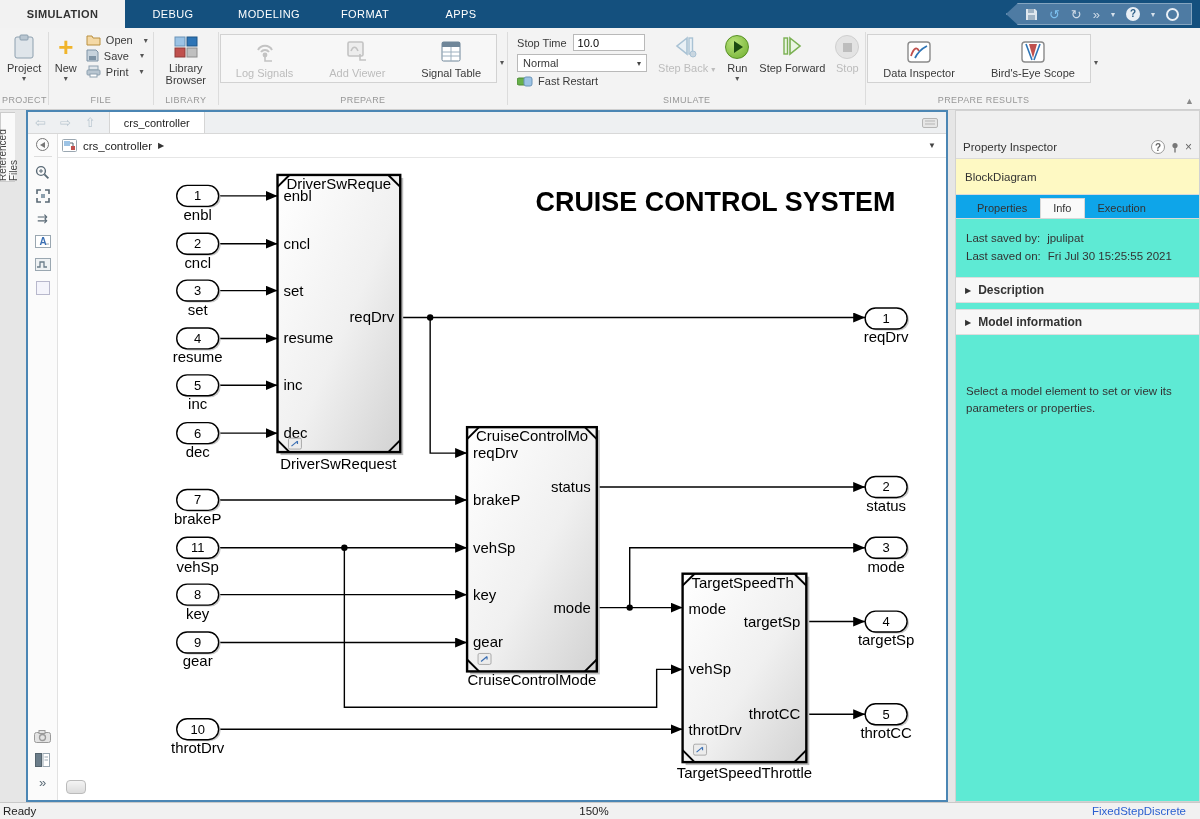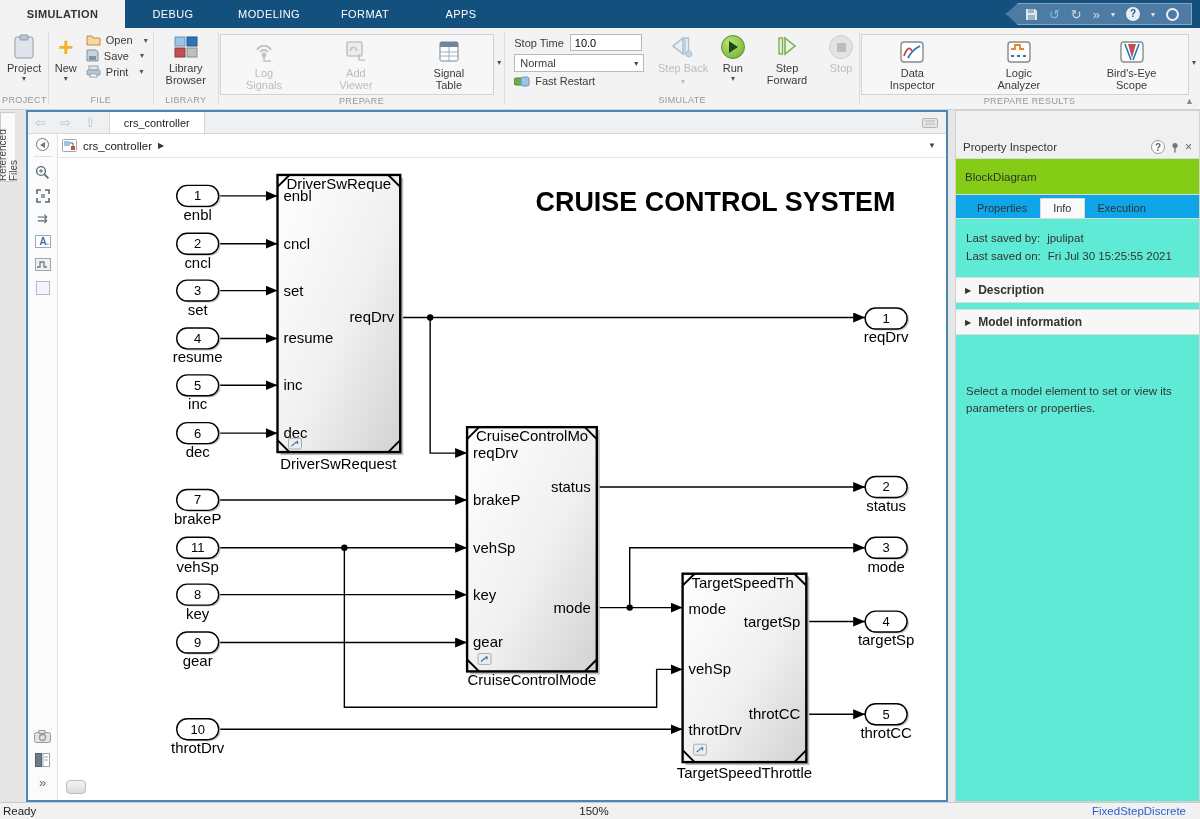--- a/index.html
+++ b/index.html
@@ -67,21 +67,21 @@
   .bc .dd { margin-left:auto; font-size:9px; color:#444; }
   .canvas { flex:1; position:relative; background:#fff; min-height:0; }
   .canvas svg.diagram { position:absolute; left:0; top:0; width:100%; height:100%; }
   .panbtn { position:absolute; left:8px; bottom:6px; width:20px; height:14px; background:linear-gradient(#f4f4f4,#dcdcdc); border:1px solid #bbb; border-radius:4px; }
 
   
   .panel { position:absolute; left:955px; top:110px; width:245px; height:692px; background:#f0f0f0; border:1px solid #d2d2d2; display:flex; flex-direction:column; font-size:11.5px; color:#333; }
   .p-header { height:22px; display:flex; align-items:center; gap:6px; padding:0 7px; flex:none;margin-top:25px; }
   .p-header .ttl { flex:1; }
   .p-header .hic { color:#666; font-size:10px; }
-  .p-obj { height:37px; background:#84cc16; border-top:1px solid #dadada; border-bottom:1px solid #dadada; display:flex; align-items:center; padding:16px 9px; flex:none; }
+  .p-obj { height:37px; background:#fef9c3; border-top:1px solid #dadada; border-bottom:1px solid #dadada; display:flex; align-items:center; padding:16px 9px; flex:none; }
   .p-tabs { display:flex; background:#0ea5e9; padding:3px 8px 0; border-bottom:1px solid #d8d8d8; flex:none; }
   .p-tab { padding:3px 12px 4px; font-size:11px; color:#333; border:1px solid transparent; border-bottom:none; }
   .p-tab.active { background:#fafafa; border-color:#d8d8d8; }
   .p-content { flex:1; background:#5eead4; padding-top:10px; }
   .p-row { padding:3px 10px; display:flex; gap:7px; }
   .p-sec { margin-top:12px; border-top:1px solid #ddd; border-bottom:1px solid #ddd; background:#f7f7f7; padding:5px 9px; font-weight:bold; font-size:12px; display:flex; align-items:center; gap:7px; }
   .p-sec + .p-sec { margin-top:6px; }
   .p-sec .caret { font-size:8px; font-weight:normal; }
   .p-help { margin-top:48px; padding:0 10px; line-height:1.5; }
 
@@ -303,30 +303,20 @@
         <div class="gbox">
           <div class="rbtn">
             <span class="ic">
                 <svg width="26" height="24" viewBox="0 0 26 24">
                   <rect x="2" y="2" width="22" height="20" rx="3" fill="#fff" stroke="#8a8a8a" stroke-width="1.4"></rect>
                   <path d="M5,16c3-9 6-9 8-5" fill="none" stroke="#c0504d" stroke-width="1.8"></path>
                   <path d="M9,18c3-6 8-10 12-12" fill="none" stroke="#2e75b6" stroke-width="1.8"></path>
                 </svg>
               </span>
             <span class="lbl">Data Inspector</span>
-          </div>
-          <div class="rbtn">
-            <span class="ic">
-                <svg width="26" height="24" viewBox="0 0 26 24">
-                  <rect x="2" y="2" width="22" height="20" rx="3" fill="#fff" stroke="#8a8a8a" stroke-width="1.4"></rect>
-                  <path d="M5,9h4v-4h5v4h4" fill="none" stroke="#e8872a" stroke-width="1.8"></path>
-                  <path d="M5,16h3m3,0h3m3,0h3" fill="none" stroke="#2e75b6" stroke-width="1.8"></path>
-                </svg>
-              </span>
-            <span class="lbl">Logic Analyzer</span>
           </div>
           <div class="rbtn">
             <span class="ic">
                 <svg width="26" height="24" viewBox="0 0 26 24">
                   <rect x="2" y="2" width="22" height="20" rx="3" fill="#fff" stroke="#8a8a8a" stroke-width="1.4"></rect>
                   <path d="M9,4l4,14l4-14z" fill="#c0504d"></path>
                   <path d="M6,4l6,16M20,4l-6,16" fill="none" stroke="#2e75b6" stroke-width="1.6"></path>
                 </svg>
               </span>
             <span class="lbl">Bird's-Eye Scope</span>

